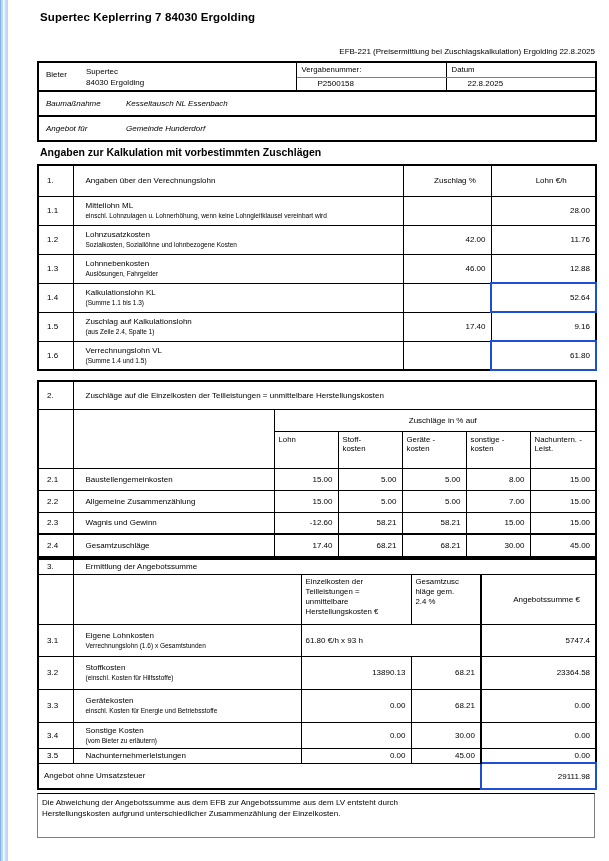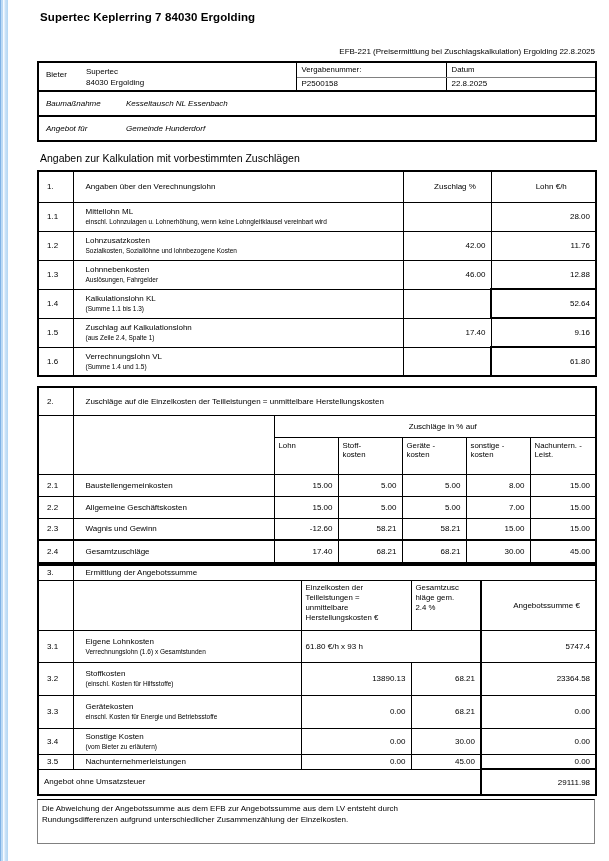--- a/index.html
+++ b/index.html
@@ -16,32 +16,32 @@
   .efb-line{margin-top:24px;text-align:right;font-size:8px;line-height:10px;}
   table{border-collapse:collapse;width:558px;table-layout:fixed;border:2px solid #000;}
   td{border:1px solid #000;font-size:8px;padding:0;vertical-align:middle;overflow:hidden;}
   .hdr-table{margin-top:4px;}
   .hdr-table td{vertical-align:middle;}
   .bieter-cell{padding:2px 0 2px 7px;}
   .bieter-flex{display:flex;align-items:flex-start;}
   .bieter-label{width:40px;padding-top:4px;}
   .two-line{line-height:11px;}
   .lab-cell{padding-left:5px;font-size:7.8px;border-bottom:1px solid #808080;}
-  .val-cell-h{padding-left:5px;}
+  .val-cell-h{padding-left:21px;}
   .hrow{display:flex;align-items:center;font-style:italic;}
   .hrow .hlab{width:80px;padding-left:7px;}
   .row-2x td{border-top:2px solid #000;}
-  .sec-heading{margin:10px 0 0 3px;font-size:10.5px;font-weight:normal;}
+  .sec-heading{margin:4px 0 0 3px;font-size:10.5px;font-weight:bold;}
   .num{padding-left:8px;}
   .desc{padding-left:12px;vertical-align:middle;}
   .lbl{font-size:8px;line-height:9px;}
   .sub{font-size:6.5px;line-height:8px;margin-top:2px;}
   .val{text-align:right;padding-right:5px;}
   .center{text-align:center;padding-left:16px;}
-  .bold-box{border:2px solid #000000;}
+  .bold-box{border:2px solid #1d4ed8;}
   .prewrap{white-space:pre-line;}
   #t1{margin-top:6px;}
   #t1 tr{height:29px;}
   #t1 tr:first-child{height:31px;}
   #t2{margin-top:9px;}
   #t2 tr.trow{height:28px;}
   #t2 tr.grow{height:22px;}
   #t2 tr.crow{height:37px;}
   #t2 tr.drow{height:22px;}
   #t2 tr.row24{height:23px;}
@@ -218,21 +218,21 @@
       <td class="num">2.1</td>
       <td class="desc">Baustellengemeinkosten</td>
       <td class="val">15.00</td>
       <td class="val">5.00</td>
       <td class="val">5.00</td>
       <td class="val">8.00</td>
       <td class="val">15.00</td>
     </tr>
     <tr class="drow">
       <td class="num">2.2</td>
-      <td class="desc">Allgemeine Geschäftskosten</td>
+      <td class="desc">Allgemeine Zusammenzählung</td>
       <td class="val">15.00</td>
       <td class="val">5.00</td>
       <td class="val">5.00</td>
       <td class="val">7.00</td>
       <td class="val">15.00</td>
     </tr>
     <tr class="drow">
       <td class="num">2.3</td>
       <td class="desc">Wagnis und Gewinn</td>
       <td class="val">-12.60</td>
@@ -325,15 +325,15 @@
       <td class="val angebot">0.00</td>
     </tr>
     <tr style="height:26px">
       <td colspan="4" class="total-label">Angebot ohne Umsatzsteuer</td>
       <td class="val bold-box">29111.98</td>
     </tr>
   </tbody>
     </table>
 
   <div class="notes-body prewrap">Die Abweichung der Angebotssumme aus dem EFB zur Angebotssumme aus dem LV entsteht durch
-Rundungsdifferenzen aufgrund unterschiedlicher Zusammenzählung der Einzelkosten.</div>
+Herstellungskosten aufgrund unterschiedlicher Zusammenzählung der Einzelkosten.</div>
 
 </div>
 
 </body></html>

